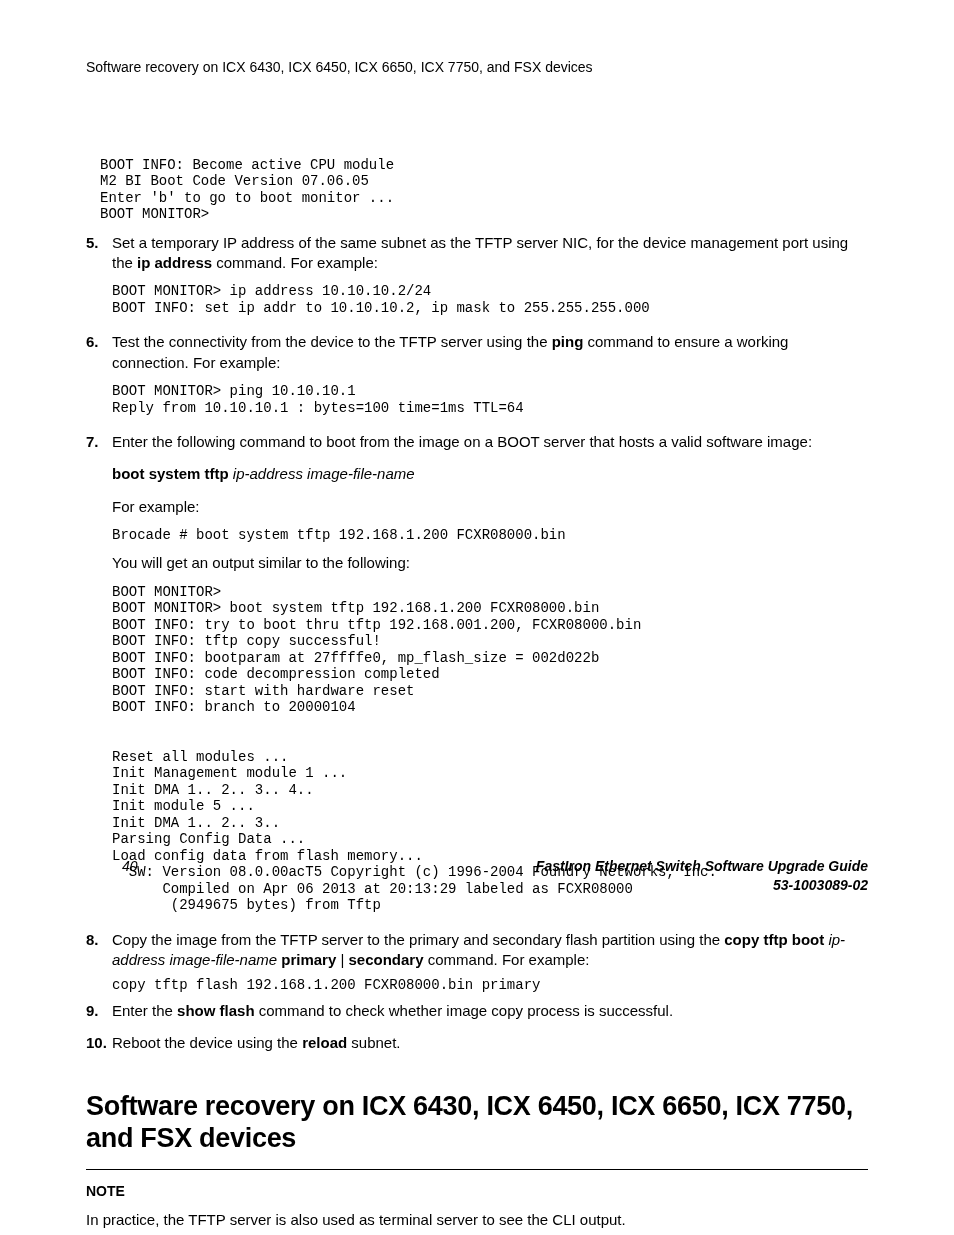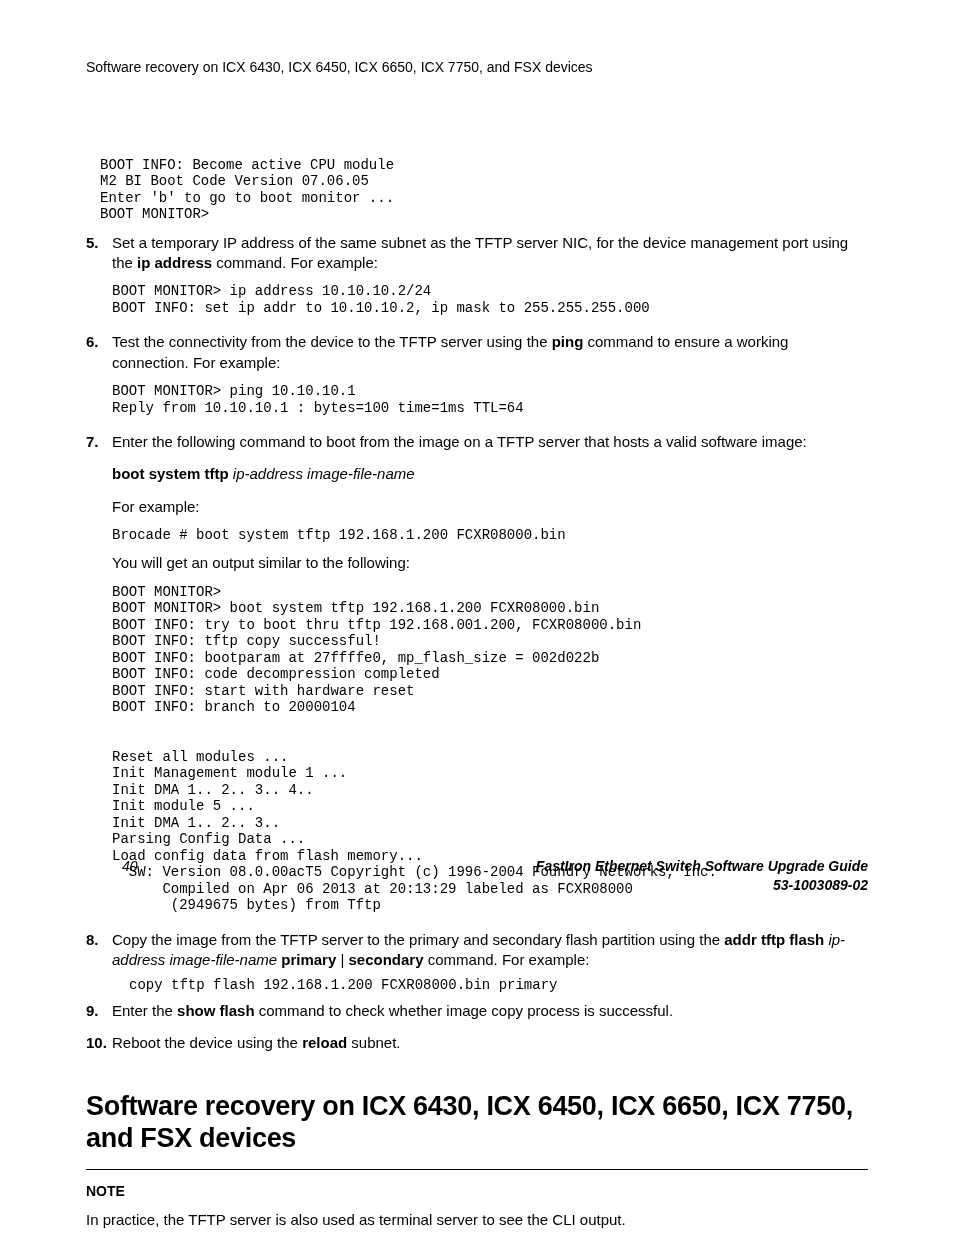--- a/index.html
+++ b/index.html
@@ -90,21 +90,20 @@
   }
   .footer .pn { font-style: italic; flex: 0 0 auto; }
   .footer .ft {
     flex: 1 1 auto;
     text-align: right;
     font-weight: bold;
   }
   .inline-code {
     font-family: "Courier New", Courier, monospace;
     font-size: 14px;
-    margin-left: 17px;
   }
 </style>
 </head>
 <body>
 
 <div class="page">
 
   <div class="running-head">Software recovery on ICX 6430, ICX 6450, ICX 6650, ICX 7750, and FSX devices</div>
 
   <div style="margin-left:14px">
@@ -134,21 +133,21 @@
           <span>Test the connectivity from the device to the TFTP server using the </span><span class="cmd-bold">ping</span><span> command to ensure a working connection. For example:</span>
         </p>
         <pre>BOOT MONITOR&gt; ping 10.10.10.1
 Reply from 10.10.10.1 : bytes=100 time=1ms TTL=64</pre>
       </div>
     </li>
 
     <li>
       <div class="num">7.</div>
       <div class="body">
-        <p>Enter the following command to boot from the image on a TFTP server that hosts a valid software image:</p>
+        <p>Enter the following command to boot from the image on a BOOT server that hosts a valid software image:</p>
         <p style="margin-top:12px;margin-bottom:12px;">
           <span class="cmd-bold">boot system tftp</span> <span class="cmd-ital">ip-address image-file-name</span>
         </p>
         <p>For example:</p>
         <pre>Brocade # boot system tftp 192.168.1.200 FCXR08000.bin</pre>
         <p>You will get an output similar to the following:</p>
         <pre>BOOT MONITOR&gt;
 BOOT MONITOR&gt; boot system tftp 192.168.1.200 FCXR08000.bin
 BOOT INFO: try to boot thru tftp 192.168.001.200, FCXR08000.bin
 BOOT INFO: tftp copy successful!
@@ -168,21 +167,21 @@
   SW: Version 08.0.00acT5 Copyright (c) 1996-2004 Foundry Networks, Inc.
       Compiled on Apr 06 2013 at 20:13:29 labeled as FCXR08000
        (2949675 bytes) from Tftp</pre>
       </div>
     </li>
 
     <li>
       <div class="num">8.</div>
       <div class="body">
         <p>
-          <span>Copy the image from the TFTP server to the primary and secondary flash partition using the </span><span class="cmd-bold">addr tftp flash</span> <span class="cmd-ital">ip-address image-file-name</span> <span class="cmd-bold">primary</span><span> | </span><span class="cmd-bold">secondary</span><span> command. For example:</span>
+          <span>Copy the image from the TFTP server to the primary and secondary flash partition using the </span><span class="cmd-bold">copy tftp boot</span> <span class="cmd-ital">ip-address image-file-name</span> <span class="cmd-bold">primary</span><span> | </span><span class="cmd-bold">secondary</span><span> command. For example:</span>
         </p>
         <div class="inline-code">copy tftp flash 192.168.1.200 FCXR08000.bin primary</div>
       </div>
     </li>
 
     <li>
       <div class="num">9.</div>
       <div class="body">
         <p>
           <span>Enter the </span><span class="cmd-bold">show flash</span><span> command to check whether image copy process is successful.</span>

